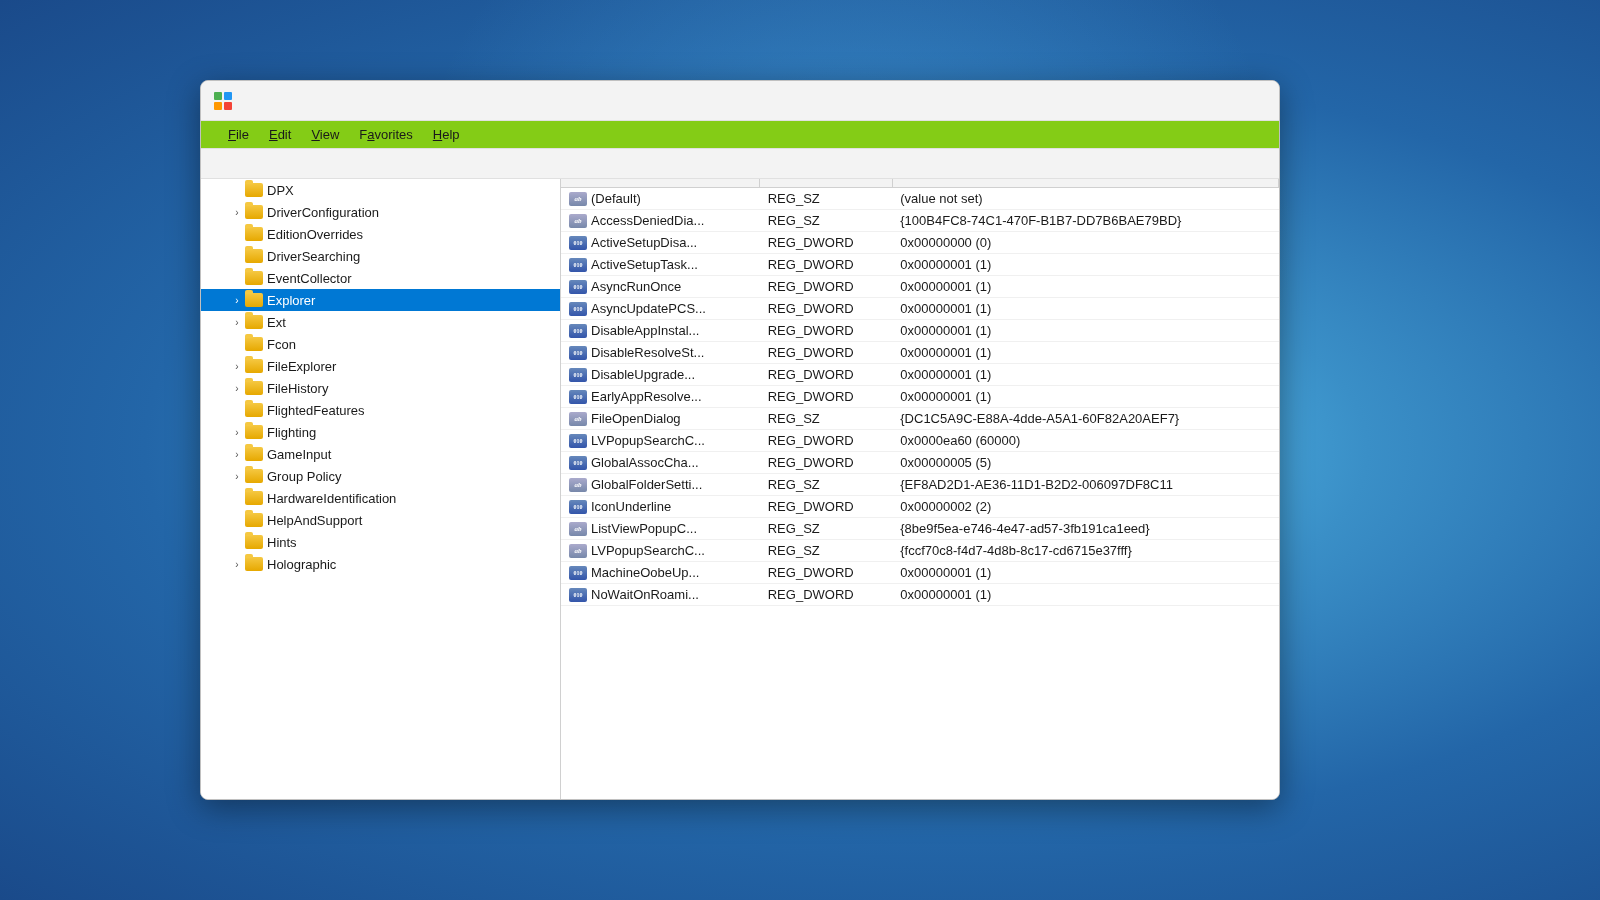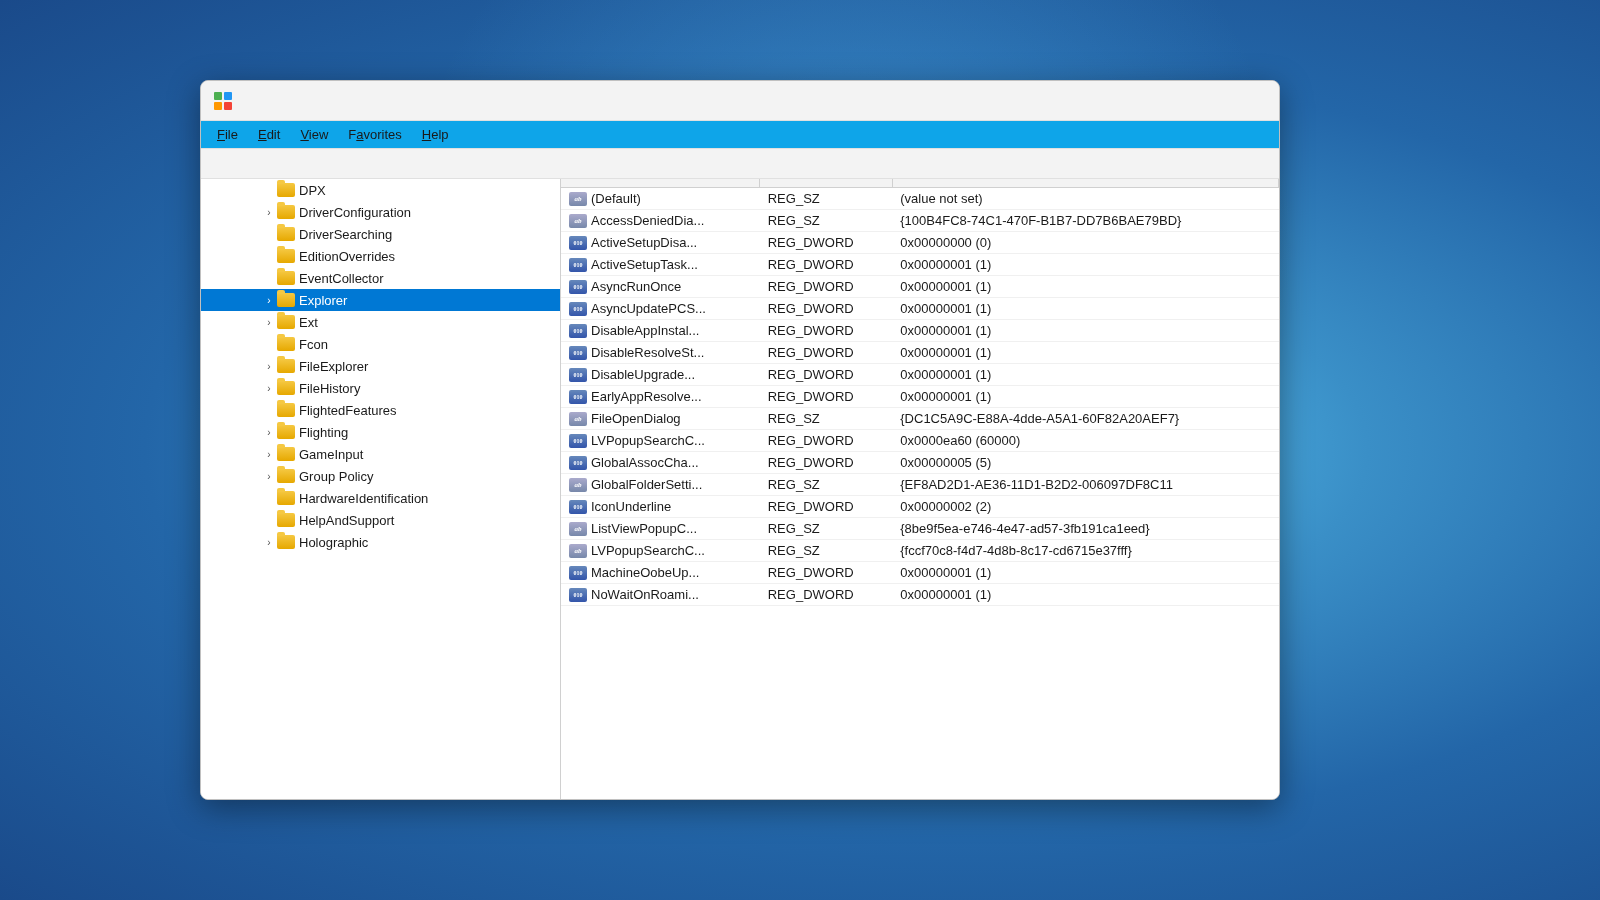--- a/index.html
+++ b/index.html
@@ -76,22 +76,22 @@
       font-size: 11px;
       color: #333;
       background: transparent;
       border: none;
     }
 
     
     .menu-bar {
       display: flex;
       align-items: center;
-      background: #0ea5e9;
-      padding: 2px 8px;
+      background: #84cc16;
+      padding: 2px 19px;
       height: 28px;
       border-bottom: 1px solid #e0e0e0;
       flex-shrink: 0;
       gap: 4px;
     }
     .menu-item {
       padding: 3px 8px;
       cursor: pointer;
       border-radius: 3px;
       color: #1a1a1a;
@@ -172,21 +172,21 @@
       flex-shrink: 0;
     }
     .folder-svg::before {
       content: '';
       position: absolute;
       top: -3px; left: 0;
       width: 8px; height: 4px;
       background: #f5c842;
       border-radius: 2px 2px 0 0;
     }
-    .indent-3 { padding-left: 60px; }
+    .indent-3 { padding-left: 28px; }
 
     
     .values-table {
       width: 100%;
       border-collapse: collapse;
     }
     .values-table thead tr {
       background: #f3f3f3;
       border-bottom: 1px solid #d0d0d0;
     }
@@ -280,27 +280,27 @@
 
       <div class="tree-item indent-3">
         <span class="expander">›</span>
         <span class="folder-svg"></span>
         <span class="item-label">DriverConfiguration</span>
       </div>
 
       <div class="tree-item indent-3">
         <span class="expander"></span>
         <span class="folder-svg"></span>
+        <span class="item-label">EditionOverrides</span>
+      </div>
+
+      <div class="tree-item indent-3">
+        <span class="expander"></span>
+        <span class="folder-svg"></span>
         <span class="item-label">DriverSearching</span>
-      </div>
-
-      <div class="tree-item indent-3">
-        <span class="expander"></span>
-        <span class="folder-svg"></span>
-        <span class="item-label">EditionOverrides</span>
       </div>
 
       <div class="tree-item indent-3">
         <span class="expander"></span>
         <span class="folder-svg"></span>
         <span class="item-label">EventCollector</span>
       </div>
 
 
       <div class="tree-item indent-3 selected">
@@ -364,20 +364,25 @@
         <span class="folder-svg"></span>
         <span class="item-label">HardwareIdentification</span>
       </div>
 
       <div class="tree-item indent-3">
         <span class="expander"></span>
         <span class="folder-svg"></span>
         <span class="item-label">HelpAndSupport</span>
       </div>
 
+      <div class="tree-item indent-3">
+        <span class="expander"></span>
+        <span class="folder-svg"></span>
+        <span class="item-label">Hints</span>
+      </div>
 
       <div class="tree-item indent-3">
         <span class="expander">›</span>
         <span class="folder-svg"></span>
         <span class="item-label">Holographic</span>
       </div>
 
     </div>
 
     <div class="values-panel">

